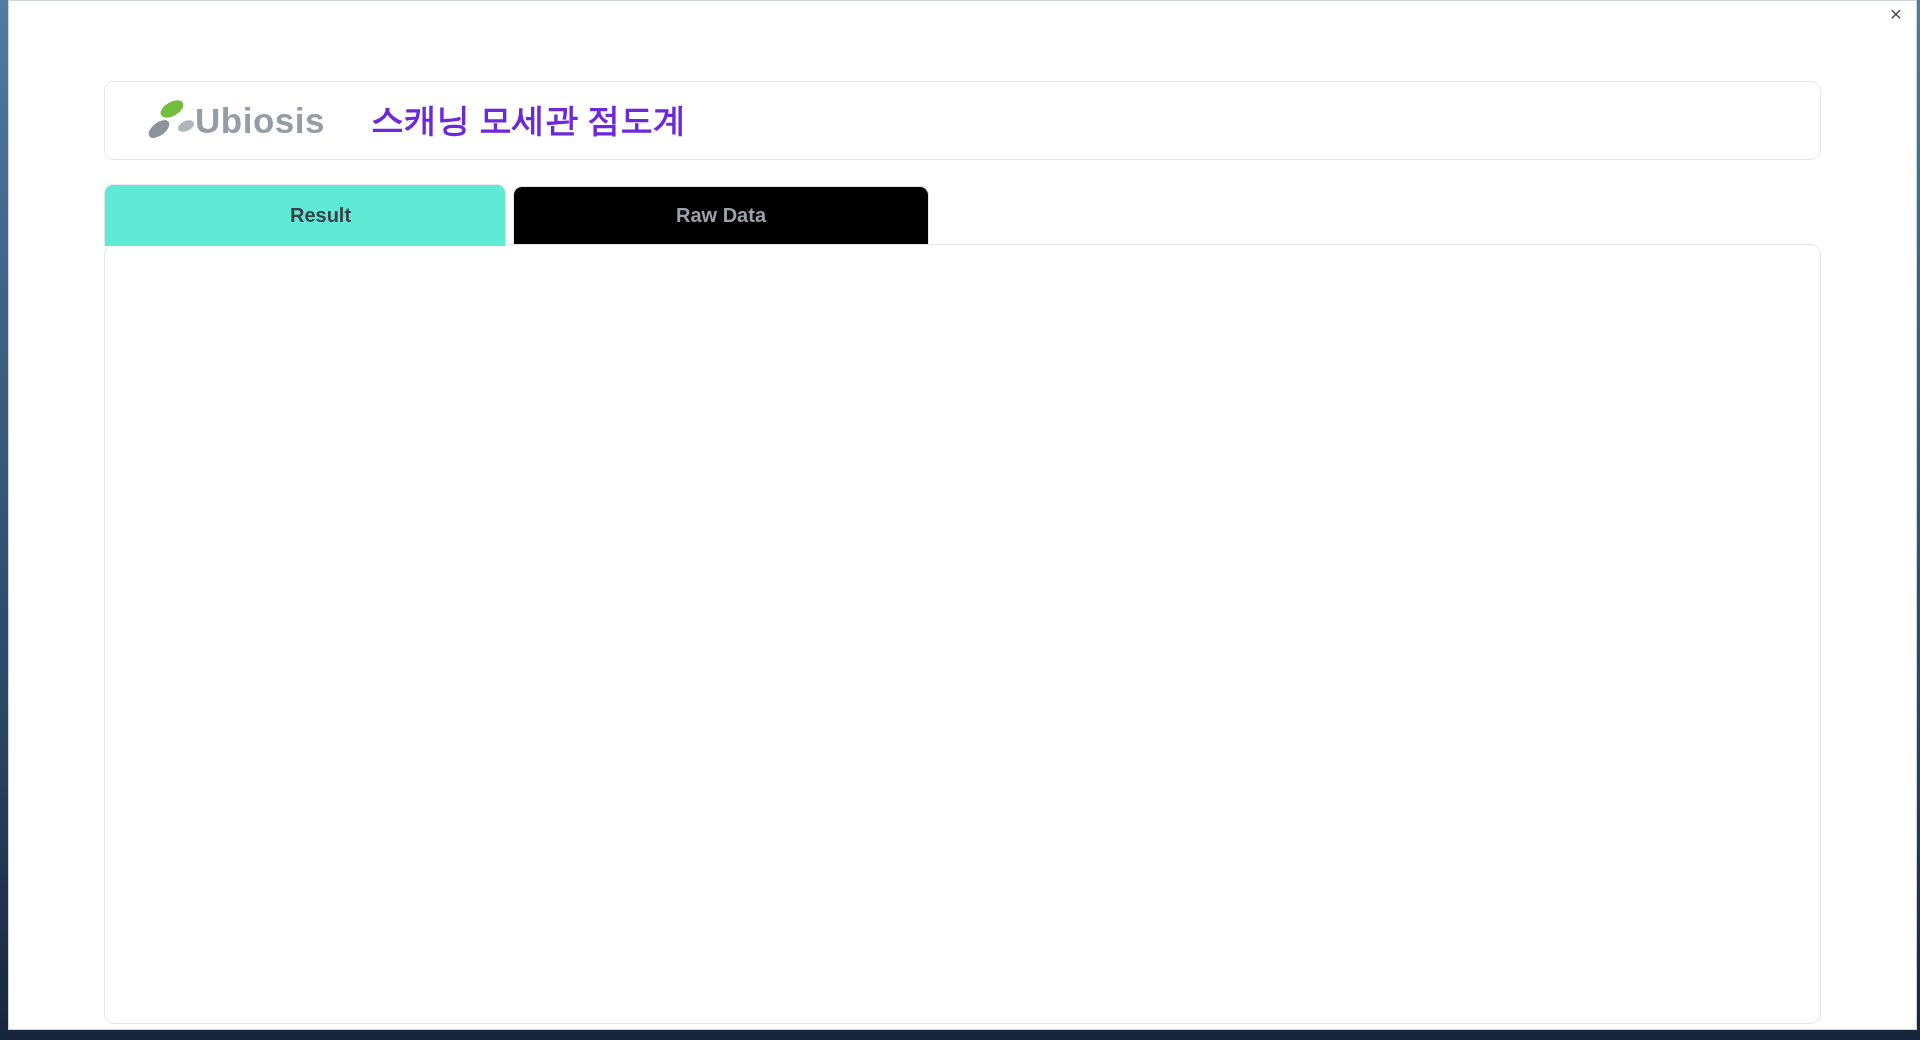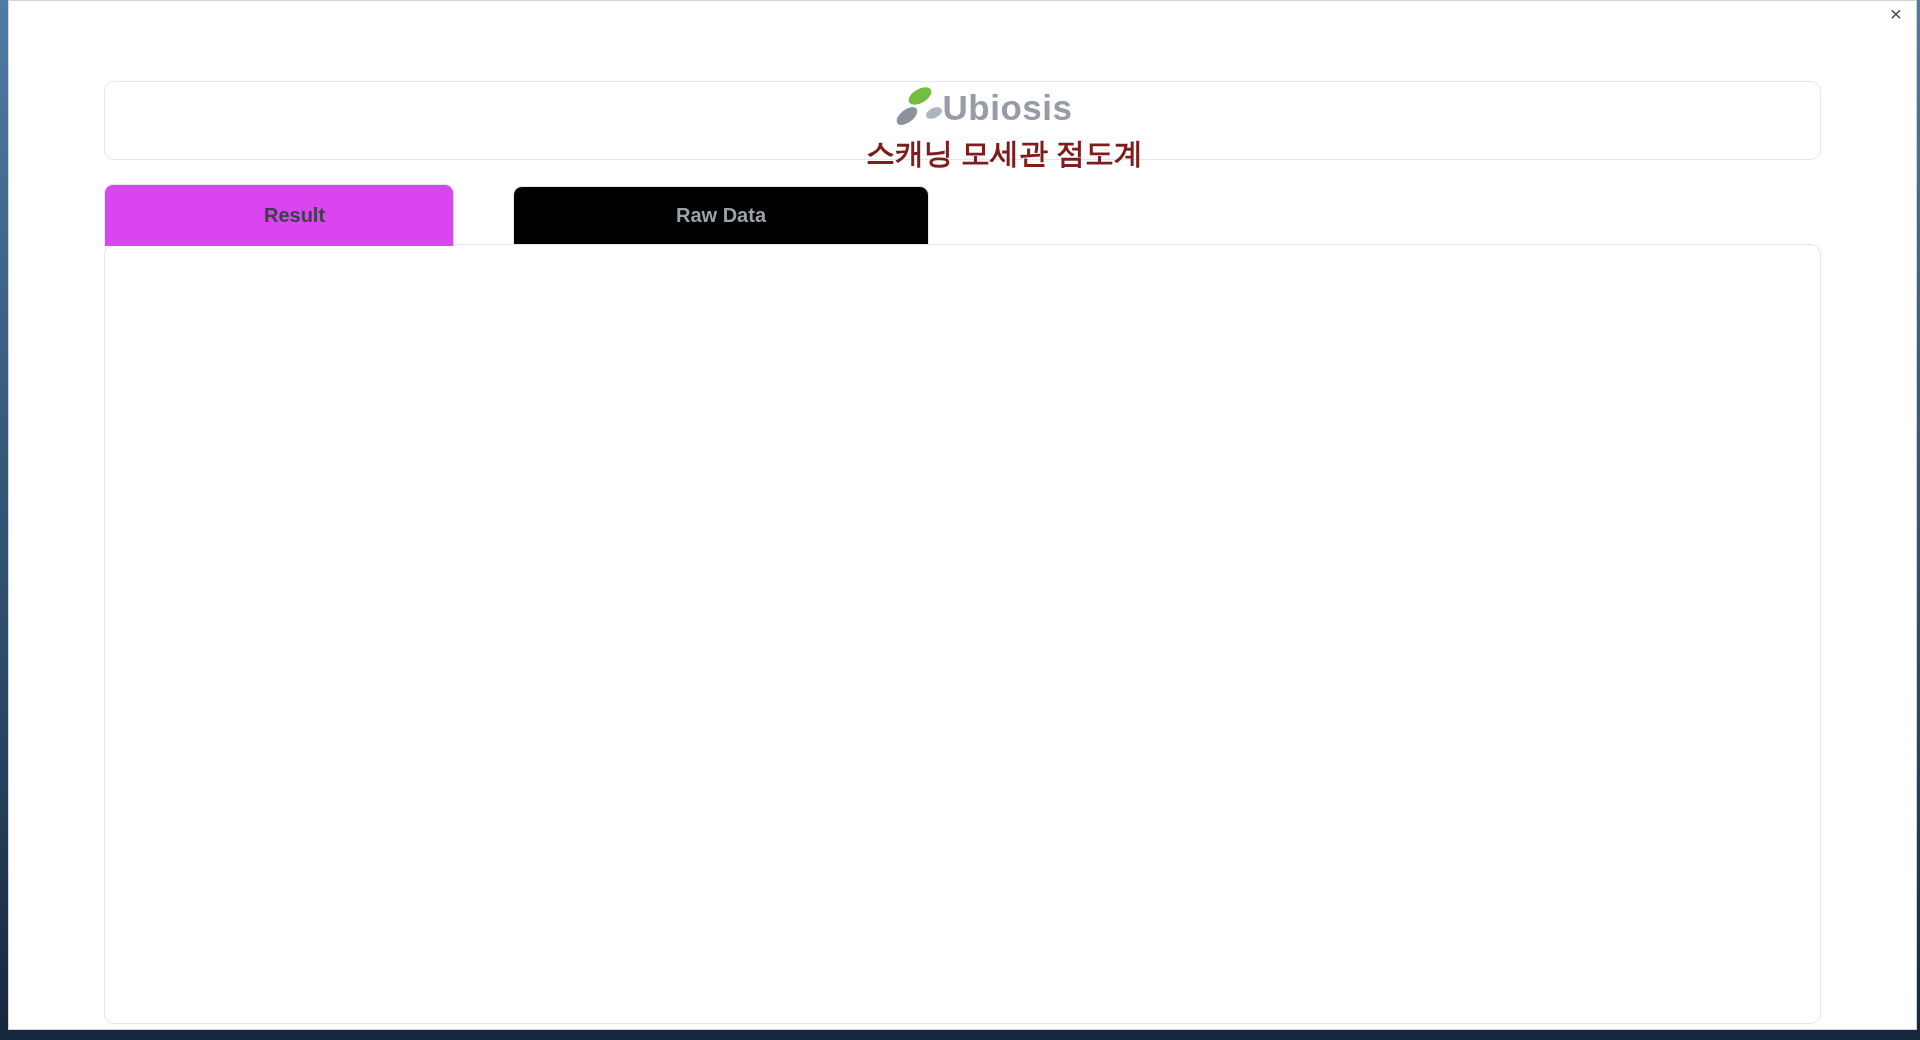--- a/index.html
+++ b/index.html
@@ -14,27 +14,27 @@
     background:#ffffff; border:1px solid #cfd3da;
   }
   .close-btn {
     position:absolute; top:2px; right:14px; font-size:21px; color:#444a52;
     line-height:22px; cursor:default;
   }
   .card {
     position:absolute; background:#fff; border:1px solid #e4e6ea; border-radius:10px;
   }
   
-  .header-card { left:95px; top:80px; width:1717px; height:79px; display:flex; align-items:center; padding-left:38px;flex-direction:column; }
+  .header-card { left:95px; top:80px; width:1717px; height:79px; display:flex; align-items:center; padding-left:38px; }
   .logo { display:flex; align-items:center; }
   .logo-text { font-size:35px; font-weight:600; color:#969ca6; margin-left:-6px; letter-spacing:0.5px; }
-  .app-title { margin-left:46px; font-size:29px; font-weight:bold; color:#7f1d1d; }
+  .app-title { margin-left:46px; font-size:33px; font-weight:bold; color:#6d28d9; }
   
   .tab { position:absolute; display:flex; align-items:center; justify-content:center; font-size:20px; border-radius:9px 9px 0 0; z-index:5; }
-  .tab-active { left:95px; top:183px; width:350px; height:62px; background:#d946ef; border:1px solid #e4e6ea; border-bottom:none; font-weight:bold; color:#3a4048;padding-left:31px; }
+  .tab-active { left:95px; top:183px; width:402px; height:62px; background:#5eead4; border:1px solid #e4e6ea; border-bottom:none; font-weight:bold; color:#3a4048;padding-left:31px; }
   .tab-inactive { left:504px; top:185px; width:416px; height:58px; background:#000000; border:1px solid #e6e7eb; border-bottom:none; font-weight:600; color:#9aa1ab; }
   .main-panel { position:absolute; left:95px; top:243px; width:1717px; height:780px; background:#fff; border:1px solid #e4e6ea; border-radius:10px; z-index:1; }
   
   .card-title { position:absolute; display:flex; align-items:center; gap:11px; font-size:20px; font-weight:bold; color:#2e3540; }
   
   .file-info-card { left:114px; top:276px; width:1103px; height:160px; }
   .field { position:absolute; top:60px; width:246px; }
   .field-label { height:40px; background:#f2f3f5; border-radius:3px; display:flex; align-items:center; justify-content:center; font-size:17px; font-weight:600; color:#545b66; }
   .field-value { height:41px; display:flex; align-items:center; justify-content:center; font-size:19px; color:#101318; border-bottom:1px solid #ecedf0; border-left:1px solid #f4f5f7; border-right:1px solid #f4f5f7; }
   

